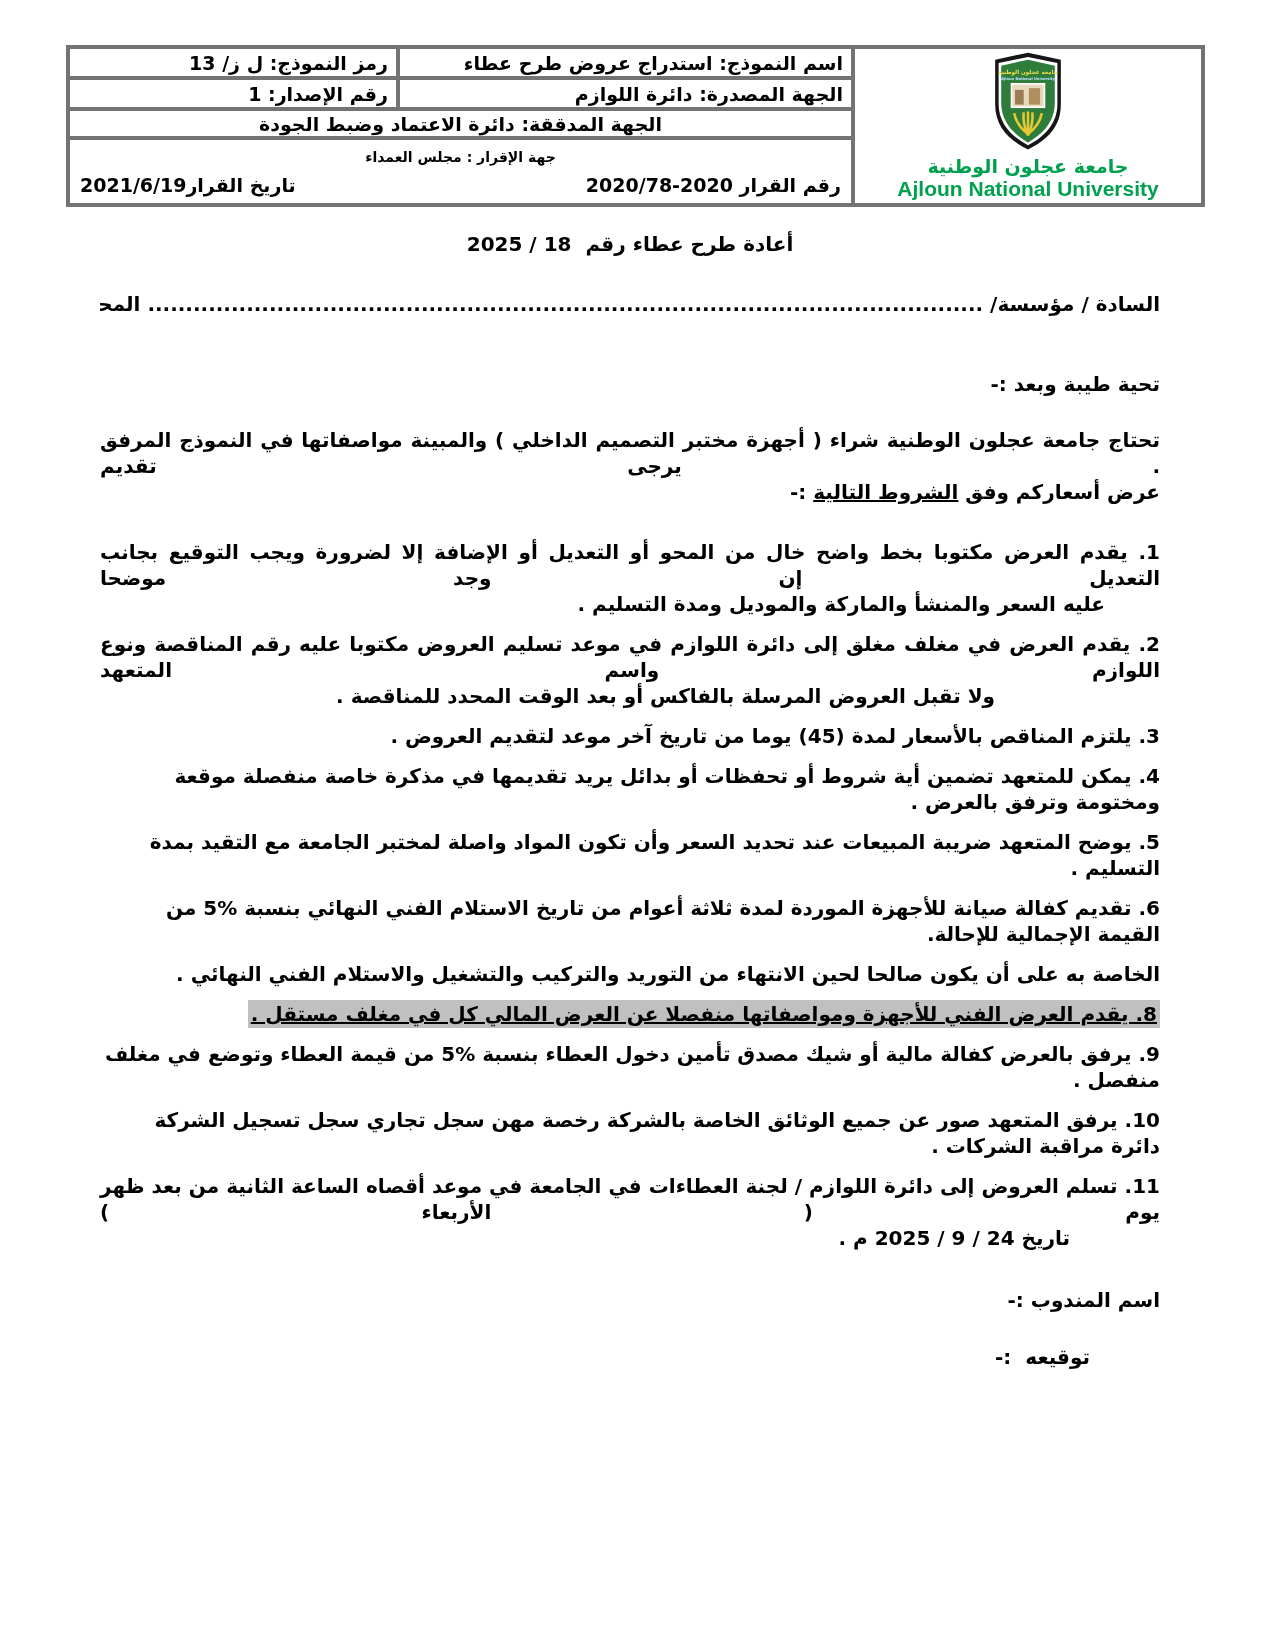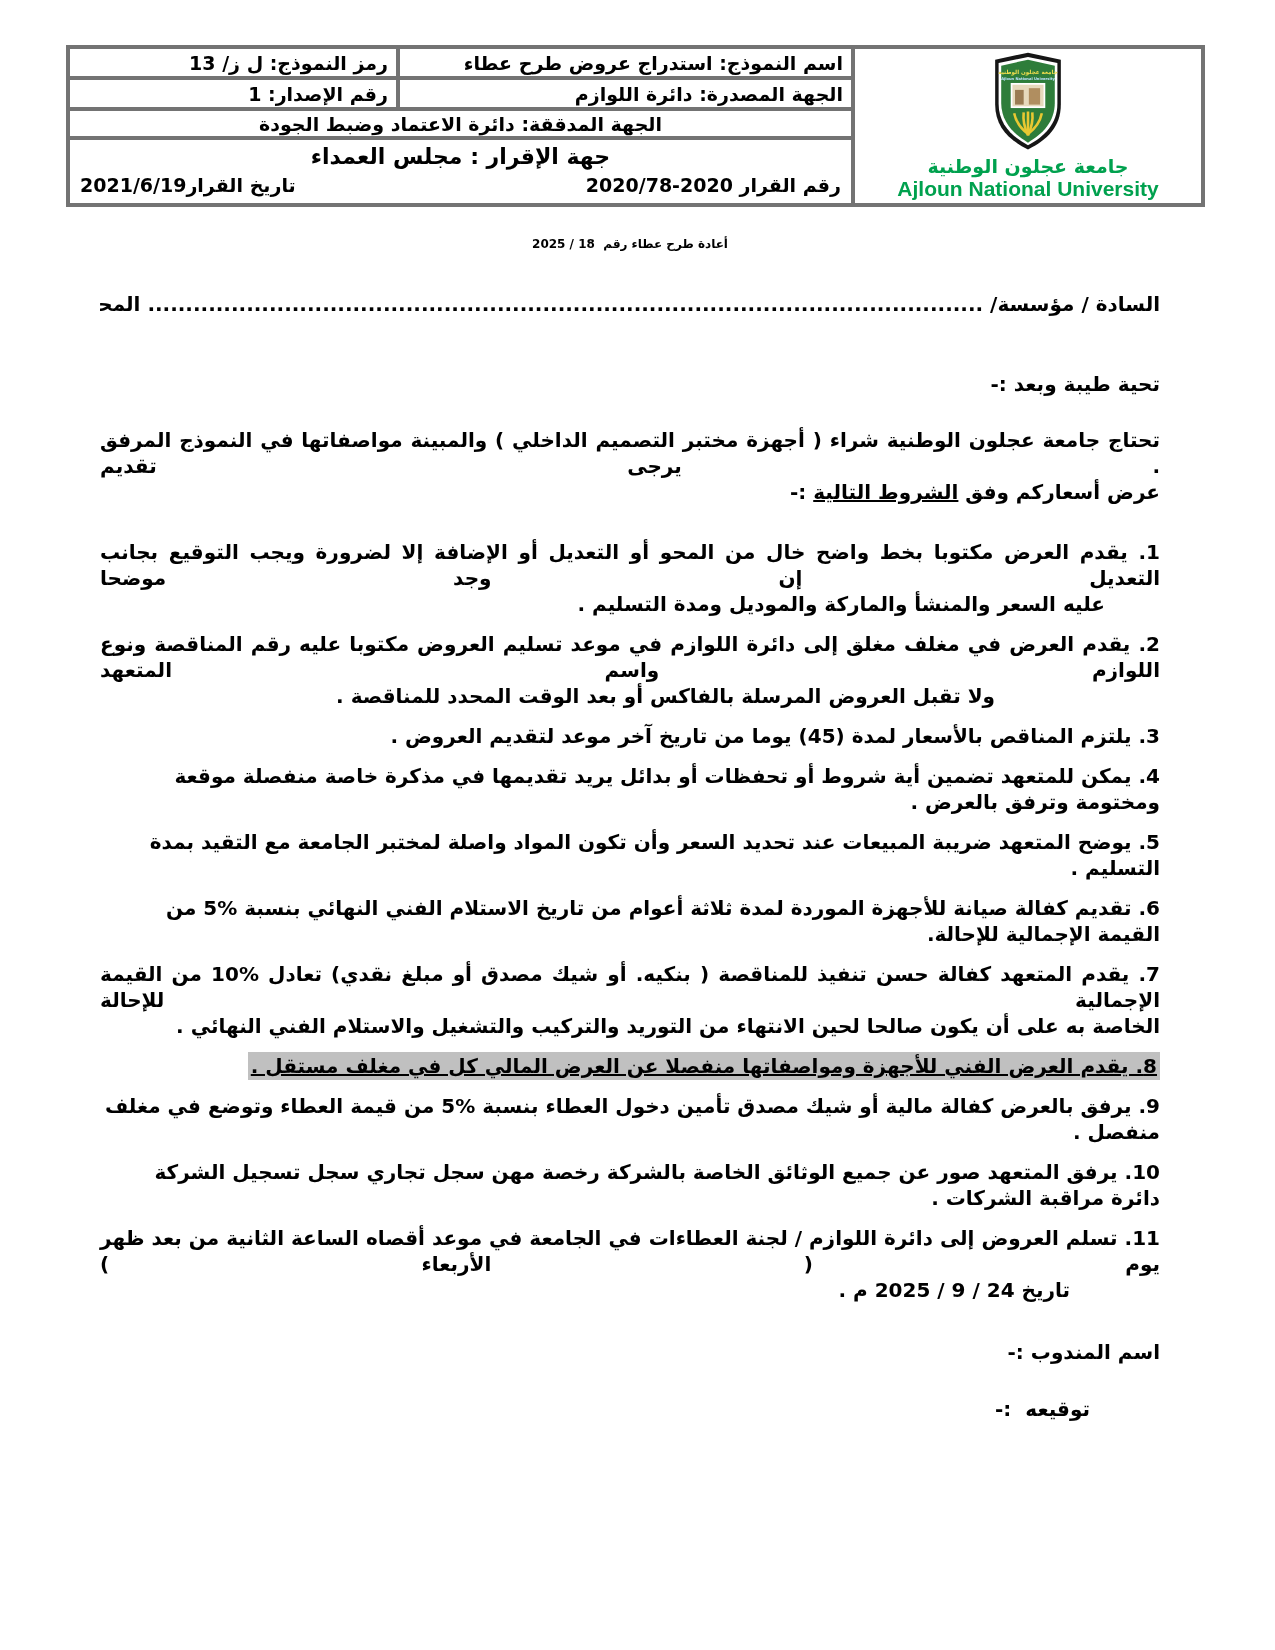--- a/index.html
+++ b/index.html
@@ -16,25 +16,25 @@
   }
   .htable td { border:4px solid #737373; padding:1px 8px; font-size:19px; vertical-align:middle; }
   .htable tr.hrow { height:31px; }
   .htable tr.hrow3 { height:29px;border-radius:7px; }
   .htable tr.hrow4 { height:67px; }
   .cell-right { text-align:right; white-space:nowrap; overflow:hidden; }
   .cell-center { text-align:center; }
   .logo-cell { text-align:center; vertical-align:middle; padding:3px 4px; }
   .uni-name-ar { color:#00A14E; font-size:19px; line-height:22px; margin-top:2px; }
   .uni-name-en { color:#00A14E; font-size:21px; line-height:24px; direction:ltr; font-family:"Liberation Sans","DejaVu Sans",sans-serif; }
-  .row4-line1 { text-align:center; font-size:22px; line-height:26px; }
+  .row4-line1 { text-align:center; font-size:14px; line-height:26px; }
   .row4-line2 { display:flex; justify-content:space-between; font-size:19px; line-height:30px; padding:0 2px; }
   
   .content { padding:0 115px 0 100px; font-size:20px; }
-  .doc-title { margin-top:24px; text-align:center; font-size:12px; white-space:pre-wrap; line-height:26px; }
+  .doc-title { margin-top:24px; text-align:center; font-size:20px; white-space:pre-wrap; line-height:26px; }
   .salutation { margin-top:34px; line-height:26px; white-space:nowrap; overflow:hidden; }
   .greeting { margin-top:54px; line-height:26px; }
   .intro { margin-top:30px; }
   .tline { display:block; line-height:26px; }
   .stretch { text-align:justify; text-align-last:justify; }
   .u { text-decoration:underline; }
   .term { margin-top:14px; }
   .term.first { margin-top:34px; }
   .pr55 { padding-left:0; padding-right:55px; }
   .pr165 { padding-right:165px; }
@@ -134,21 +134,20 @@
 
     <div class="term">
       <span class="tline">5. يوضح المتعهد  ضريبة المبيعات عند تحديد السعر وأن تكون المواد واصلة لمختبر الجامعة مع التقيد بمدة التسليم .</span>
     </div>
 
     <div class="term">
       <span class="tline">6. تقديم كفالة صيانة للأجهزة الموردة لمدة ثلاثة أعوام من تاريخ الاستلام الفني النهائي بنسبة %5 من القيمة الإجمالية للإحالة.</span>
     </div>
 
     <div class="term">
-      <span class="tline stretch">7. يقدم المتعهد كفالة حسن تنفيذ للمناقصة ( بنكيه. أو شيك مصدق أو مبلغ نقدي) تعادل %10 من القيمة الإجمالية للإحالة</span>
       <span class="tline">الخاصة به على أن يكون صالحا لحين الانتهاء من التوريد والتركيب والتشغيل والاستلام الفني النهائي .</span>
     </div>
 
     <div class="term">
       <span class="tline"><span class="hl">8. يقدم العرض الفني للأجهزة ومواصفاتها منفصلا عن العرض المالي كل في مغلف مستقل .</span></span>
     </div>
 
     <div class="term">
       <span class="tline">9. يرفق بالعرض كفالة مالية أو شيك مصدق تأمين دخول العطاء بنسبة %5 من قيمة العطاء وتوضع في مغلف منفصل .</span>
     </div>

